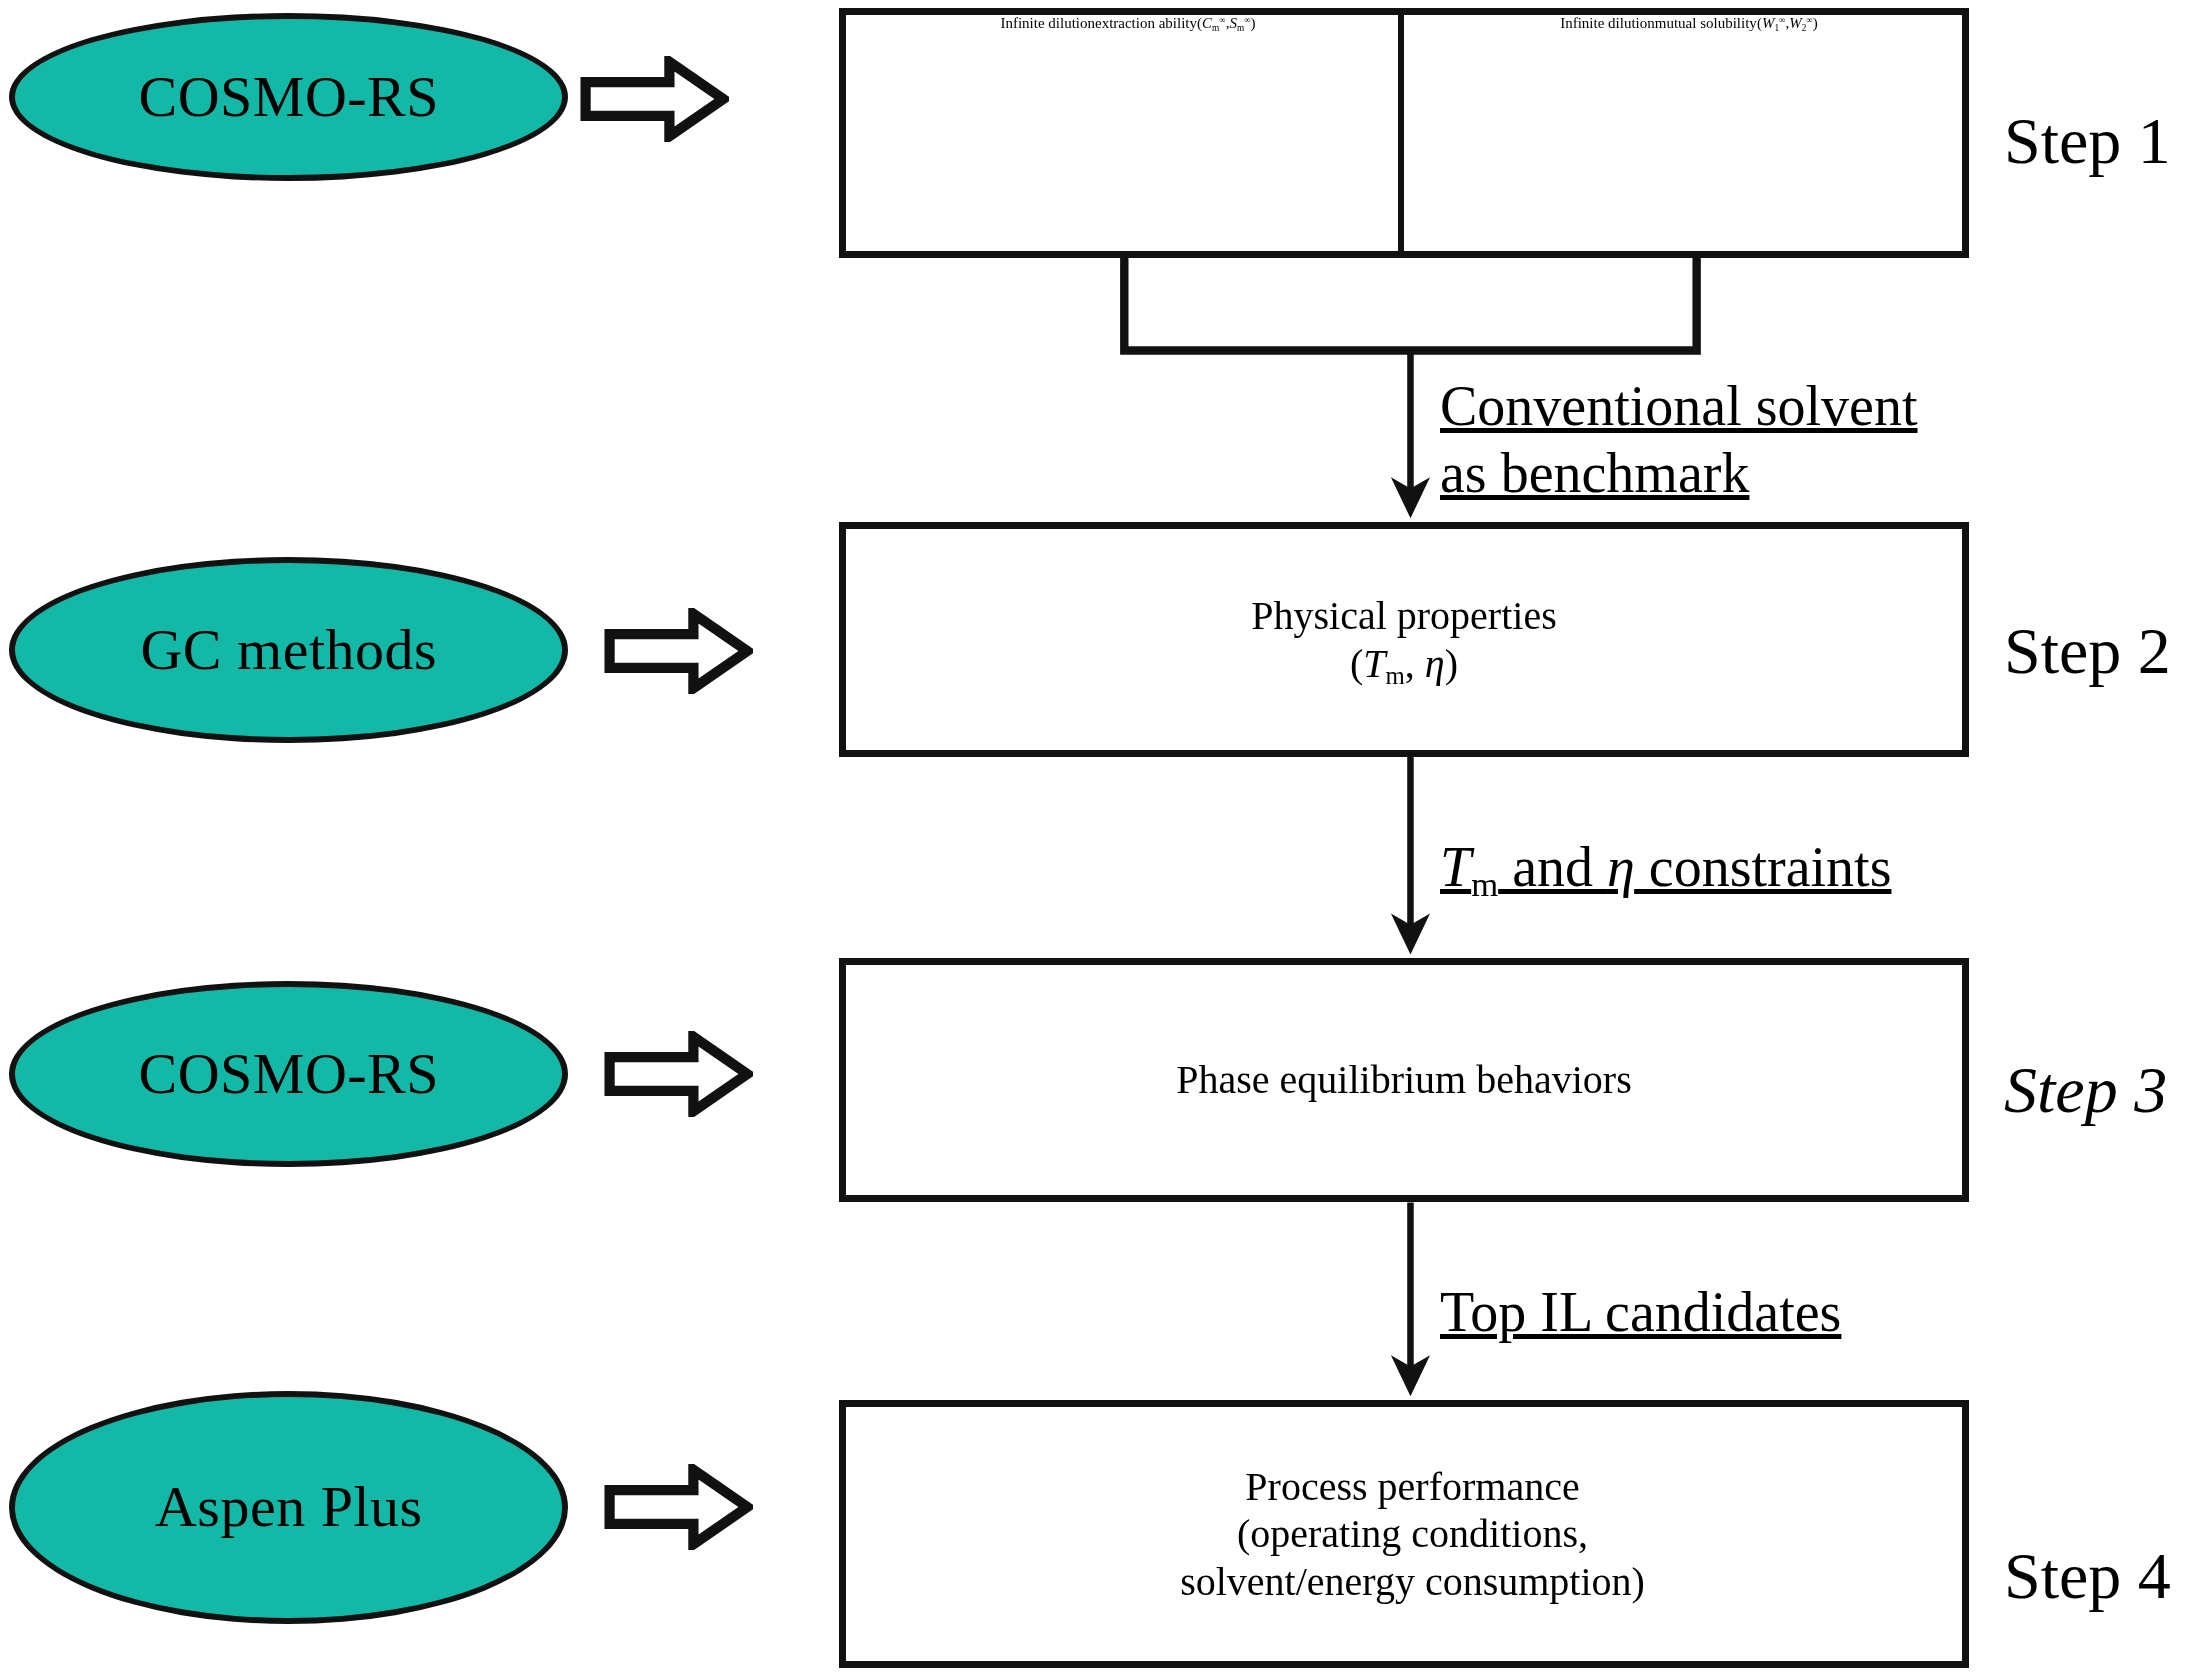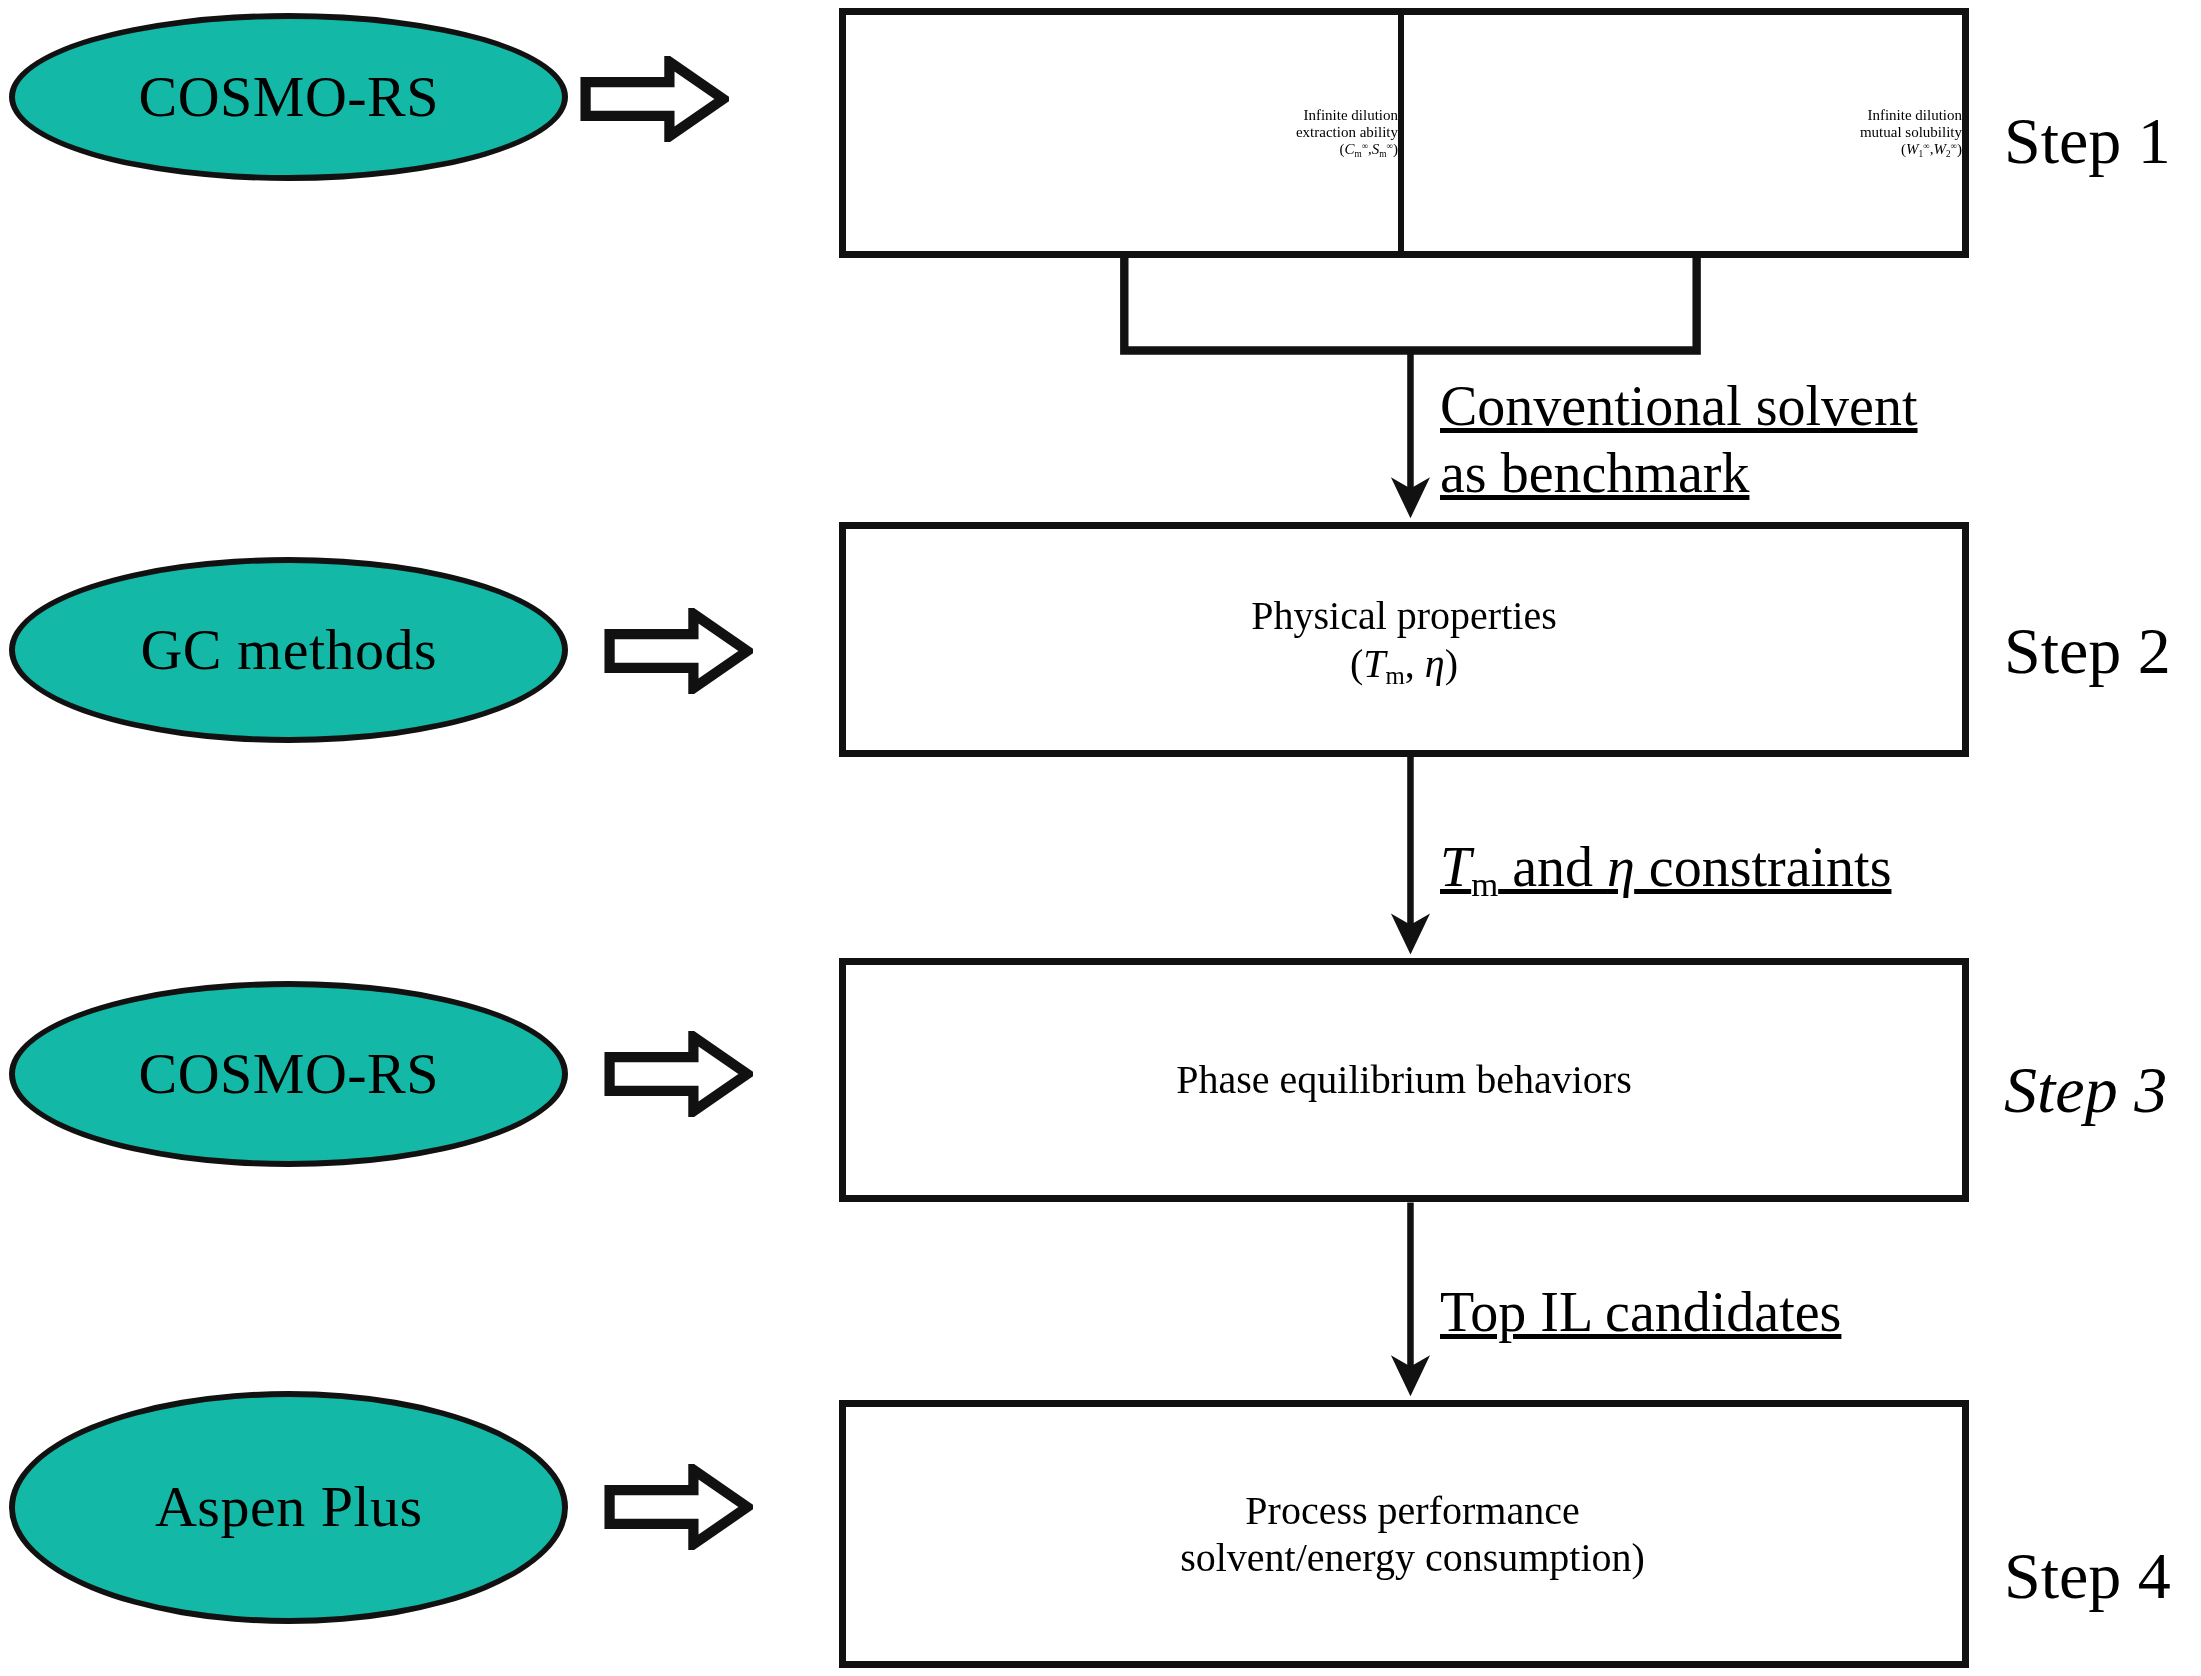--- a/index.html
+++ b/index.html
@@ -69,22 +69,22 @@
     position: absolute;
     border: 7.5px solid #111111;
     background: #ffffff;
     box-sizing: border-box;
     display: flex;
     flex-direction: row;
   }
   .split-half {
     flex: 1 1 50%;
     display: flex;
-    flex-direction: column;
-    align-items: flex-end;
+    flex-direction: row;
+    align-items: flex-start;
     justify-content: center;
     box-sizing: border-box;
     padding-left: 12px;
   }
   .split-half.left {
     border-right: 6.5px solid #111111;
   }
 
   
   .math { font-style: italic; }
@@ -202,20 +202,21 @@
   </div>
 
   <div class="block-arrow" style="left:604px; top:1464px; width:149px; height:86px;">
     <svg width="149" height="86" viewBox="0 0 160 92">
       <polygon points="6,28 96,28 96,6 154,46 96,86 96,64 6,64" fill="#ffffff" stroke="#111111" stroke-width="11" stroke-linejoin="miter"></polygon>
     </svg>
   </div>
 
   <div class="rect" style="left:839px; top:1400px; width:1130px; height:268px;padding-left:17px;">
     <div class="line">Process performance</div>
+    <div class="line">(operating conditions,</div>
     <div class="line">solvent/energy consumption)</div>
   </div>
 
   <div class="step-label" style="left:2004px; top:1508px;margin-top:30px;">Step 4</div>
 
   <svg class="overlay" viewBox="0 0 2362 1798" xmlns="http://www.w3.org/2000/svg">
     <g stroke="#111111" fill="none" stroke-width="9">
 
       <path d="M1206,276 L1206,376 L1820,376 L1820,276" stroke-width="9"></path>
 

